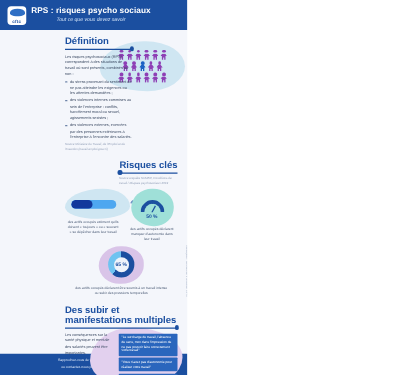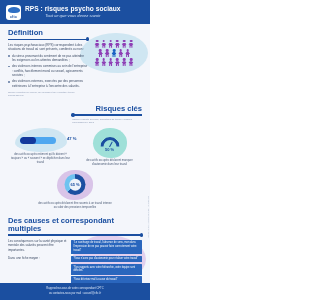--- a/index.html
+++ b/index.html
@@ -51,21 +51,21 @@
   .head-title {
     color: #ffffff; font-size: 6.6px; font-weight: bold;
     letter-spacing: .05px;
   }
   .head-sub {
     color: #cfe0f5; font-size: 4.1px; margin-top: 1.5px;
     text-align: center; font-style: italic;
   }
 
   
-  .section { position: relative; padding: 0 8px; }
+  .section { position: relative; padding: 0 8px; margin-left: 44px; }
   .sec-title {
     color: #1b4fa0; font-size: 7.6px; font-weight: bold;
     line-height: 1.06; position: relative; z-index: 3;
   }
   .sec-title.right { text-align: right; }
   .rule {
     height: 1.1px; background: #1b4fa0; margin-top: 1.6px;
     position: relative; z-index: 3;
   }
   .rule::after {
@@ -433,21 +433,21 @@
           <div class="dbg"></div>
           <div class="donut"></div>
           <div class="donut-val">65 %</div>
         </div>
         <div class="donut-cap">des actifs occupés déclarent être soumis à un travail intense ou subir des pressions temporelles</div>
       </div>
     </div>
   </div>
 
   <div class="section" id="causes">
-    <div class="sec-title">Des causes et correspondant multiples</div>
+    <div class="sec-title">Des subir et manifestations multiples</div>
     <div class="rule"></div>
 
     <div class="causes-body">
       <div class="causes-l">
         <div class="body-txt">Les conséquences sur la santé physique et mentale des salariés peuvent être importantes.</div>
         <div class="sub-q">Dans une fiche moyen :</div>
       </div>
 
       <div class="causes-r">
         <div class="cloud"></div>

